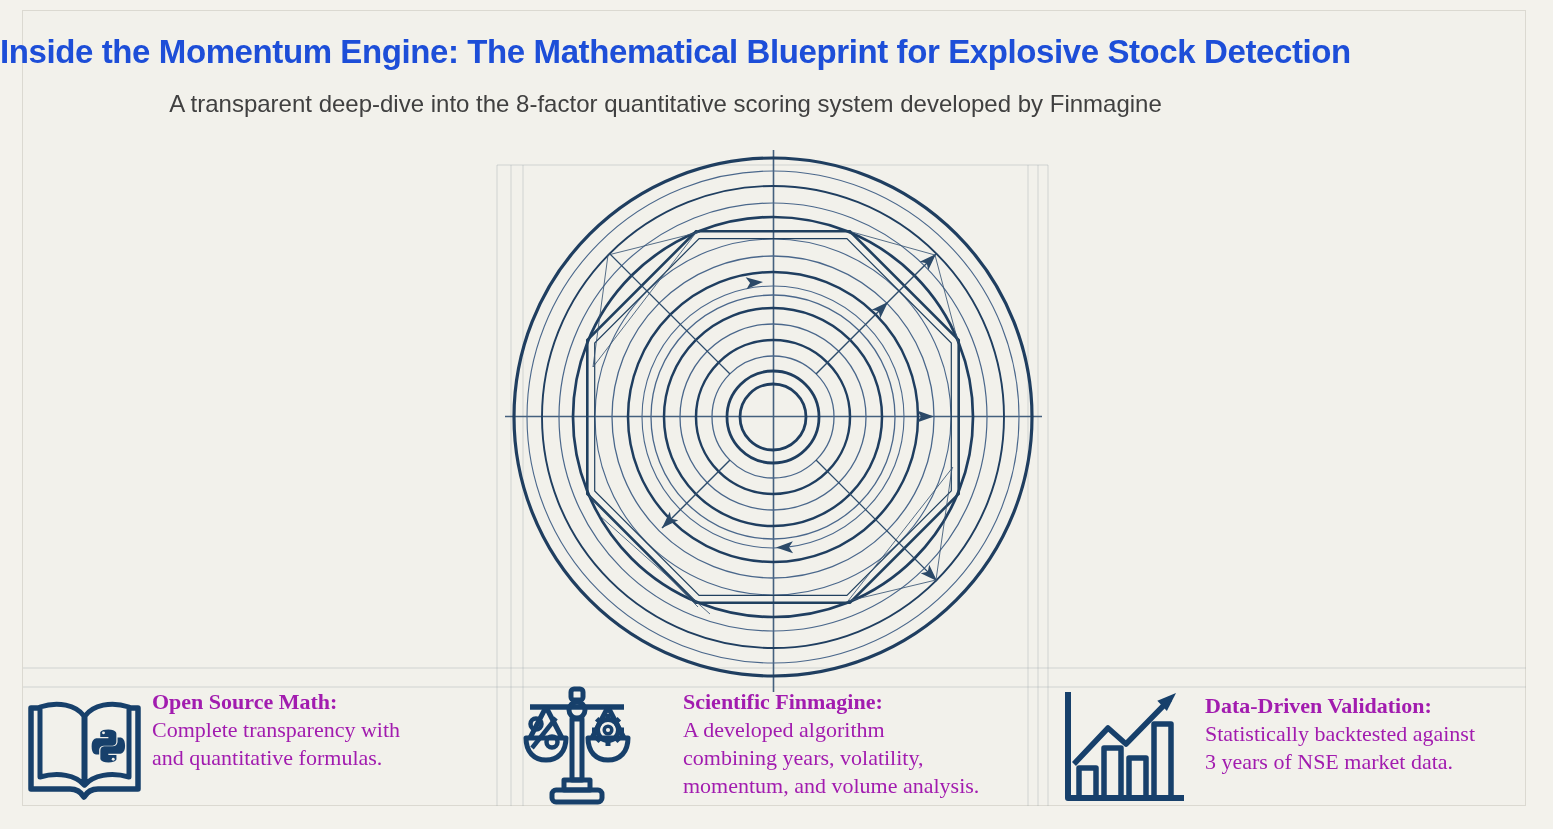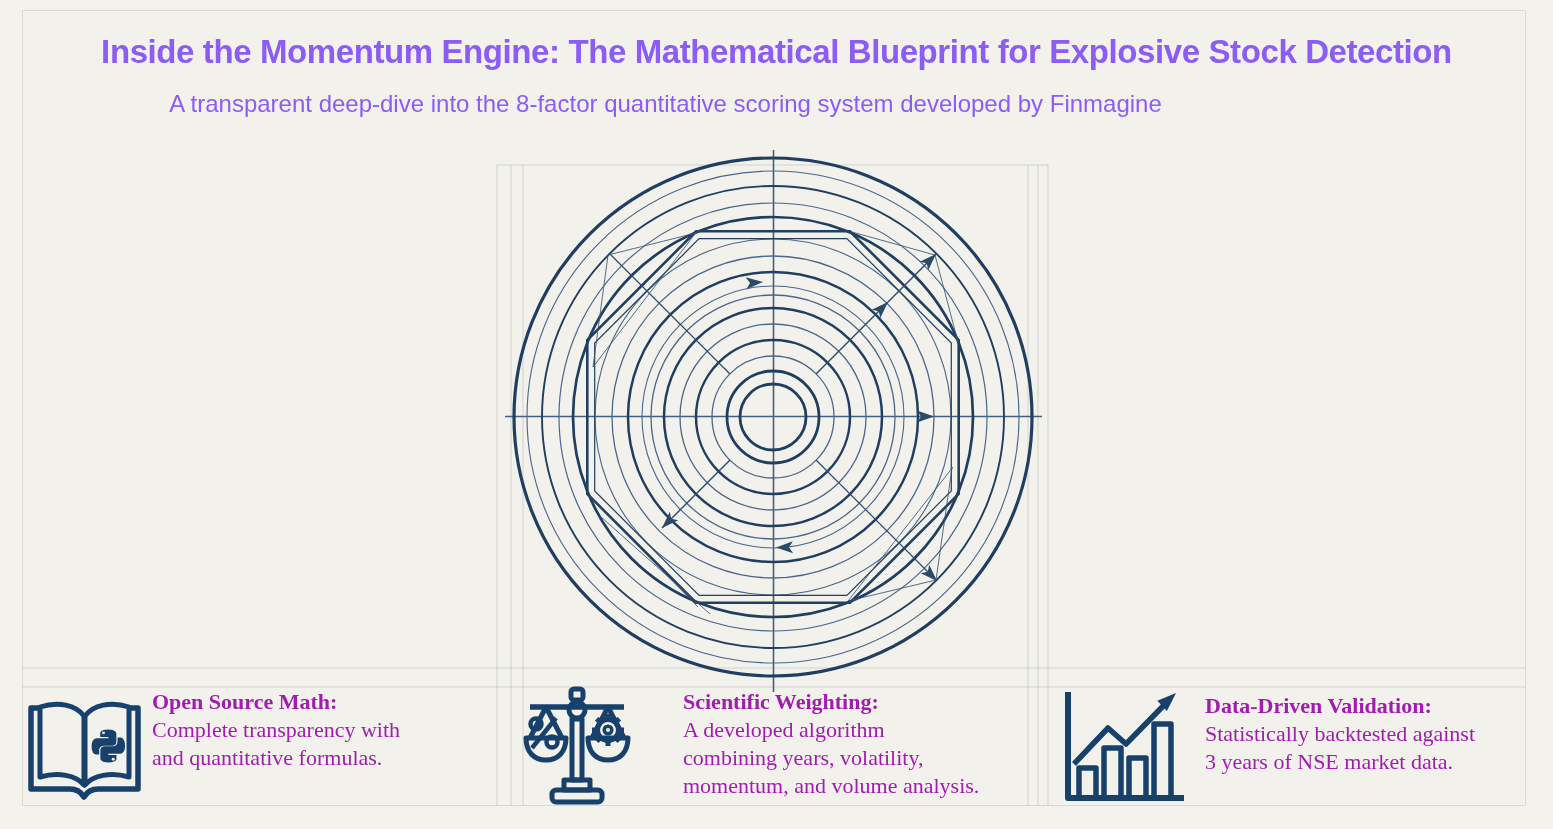--- a/index.html
+++ b/index.html
@@ -1,24 +1,24 @@
 <!DOCTYPE html>
 <html><head>
 <meta charset="utf-8">
 <style>
   html,body{margin:0;padding:0;background:#f4f3ee;overflow:hidden;}
   .canvas{position:relative;width:1553px;height:829px;background:#f3f2ec;
           font-family:"Liberation Sans",sans-serif;}
   .card{position:absolute;left:22px;top:10px;width:1504px;height:796px;
         border:1px solid #dbd9d1;background:#f2f1eb;box-sizing:border-box;}
   .artwork{position:absolute;left:0;top:0;width:1553px;height:829px;pointer-events:none;}
-  .page-title{position:absolute;left:0;top:33px;width:1553px;text-align:center;
-        font-size:33px;font-weight:700;letter-spacing:-0.4px;color:#8b5cf6;white-space:nowrap;}
+  .page-title{position:absolute;left:0;top:33px;width:1303px;text-align:center;
+        font-size:33px;font-weight:700;letter-spacing:-0.4px;color:#1d4ed8;white-space:nowrap;}
   .page-subtitle{position:absolute;left:0;top:90px;width:1331px;text-align:center;
-        font-size:24px;font-weight:400;color:#8b5cf6;white-space:nowrap;}
+        font-size:24px;font-weight:400;color:#404040;white-space:nowrap;}
   .feature{position:absolute;font-family:"Liberation Serif",serif;color:#a21caf;}
   .feature .f-title{font-weight:700;font-size:22px;line-height:28px;}
   .feature .f-line{font-size:22px;line-height:28px;font-family:Liberation Serif, serif;}
   .icon-abs{position:absolute;}
   .cline{stroke:#9aa3a8;stroke-opacity:0.38;stroke-width:1;}
   .axis{stroke:#44607e;stroke-width:1.6;fill:none;}
   .oct{stroke:#20405f;fill:none;}
   .diag{stroke:#2d4c6c;fill:none;}
   .sliver{stroke:#3a5674;stroke-width:1;stroke-opacity:0.85;fill:none;}
   .dart{fill:#2b4968;}
@@ -147,21 +147,21 @@
         <line x1="93.4" y1="51.4" x2="97.3" y2="55.3"></line>
         <line x1="78.6" y1="51.4" x2="74.7" y2="55.3"></line>
         <line x1="93.4" y1="36.6" x2="97.3" y2="32.7"></line>
       </g>
       <circle class="nav-ic" stroke-width="3.5" cx="86" cy="44" r="3.8"></circle>
     </g>
     <rect class="nav-ic" stroke-width="5" x="42" y="94" width="26" height="10"></rect>
     <rect class="nav-ic" stroke-width="5" x="30" y="104" width="50" height="12" rx="4"></rect>
   </svg>
   <div class="feature" style="left:683px;top:688px;width:400px">
-    <div class="f-title">Scientific Weighting:</div>
+    <div class="f-title">Scientific Finmagine:</div>
     <div class="f-line">A developed algorithm</div>
     <div class="f-line">combining years, volatility,</div>
     <div class="f-line">momentum, and volume analysis.</div>
   </div>
 
   <svg class="icon-abs" style="left:1058px;top:686px" width="132" height="120" viewBox="0 0 132 120">
     <polyline class="nav-ic" stroke-width="6" points="10,6 10,112 126,112"></polyline>
     <rect class="nav-ic" stroke-width="5.5" x="21" y="82" width="17" height="30"></rect>
     <rect class="nav-ic" stroke-width="5.5" x="46" y="62" width="17" height="50"></rect>
     <rect class="nav-ic" stroke-width="5.5" x="71" y="72" width="17" height="40"></rect>

